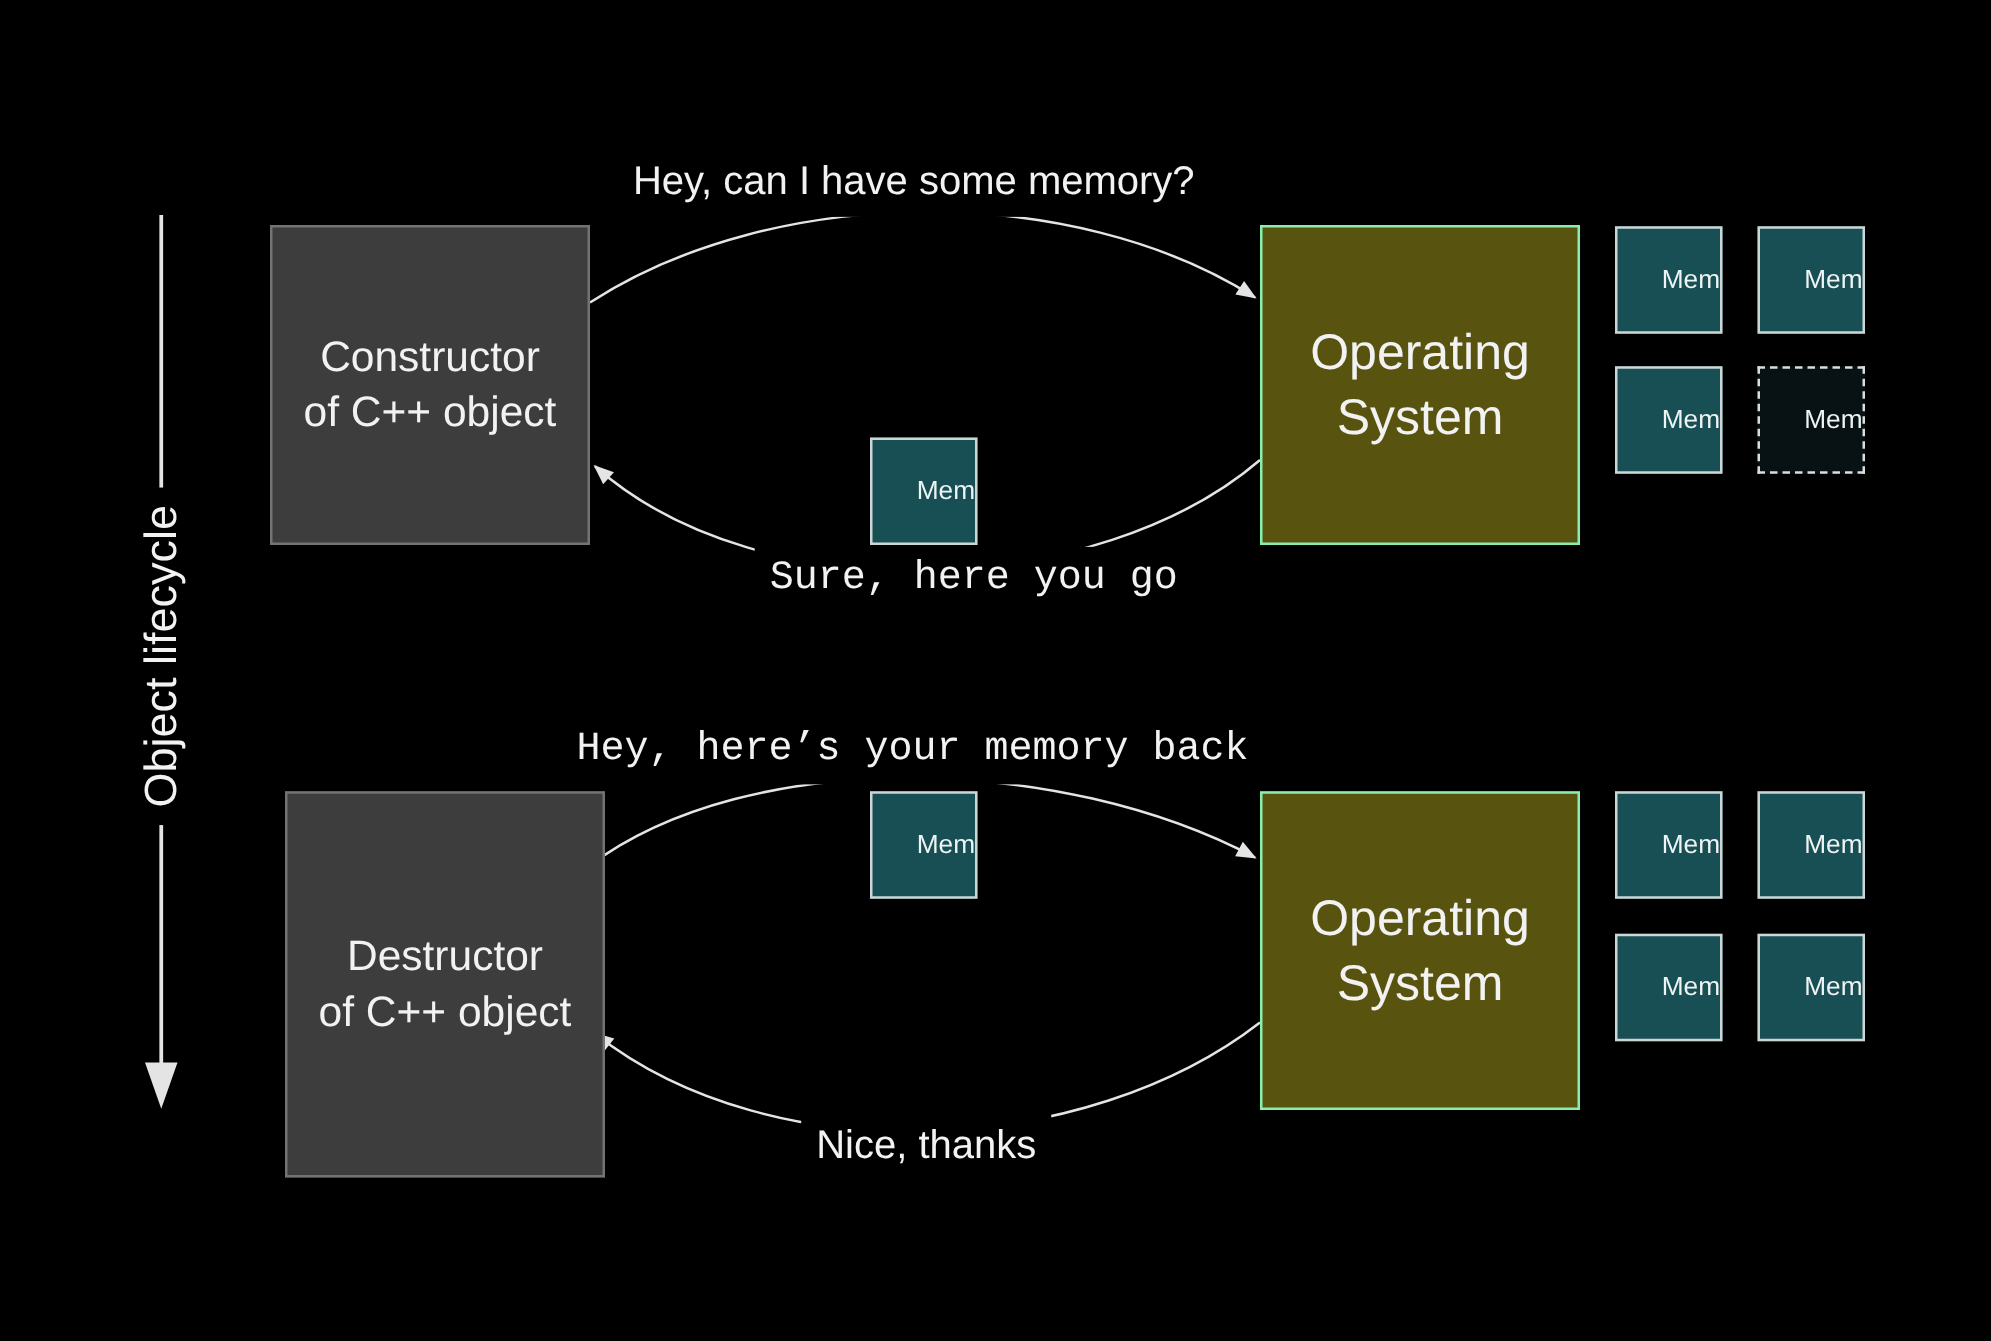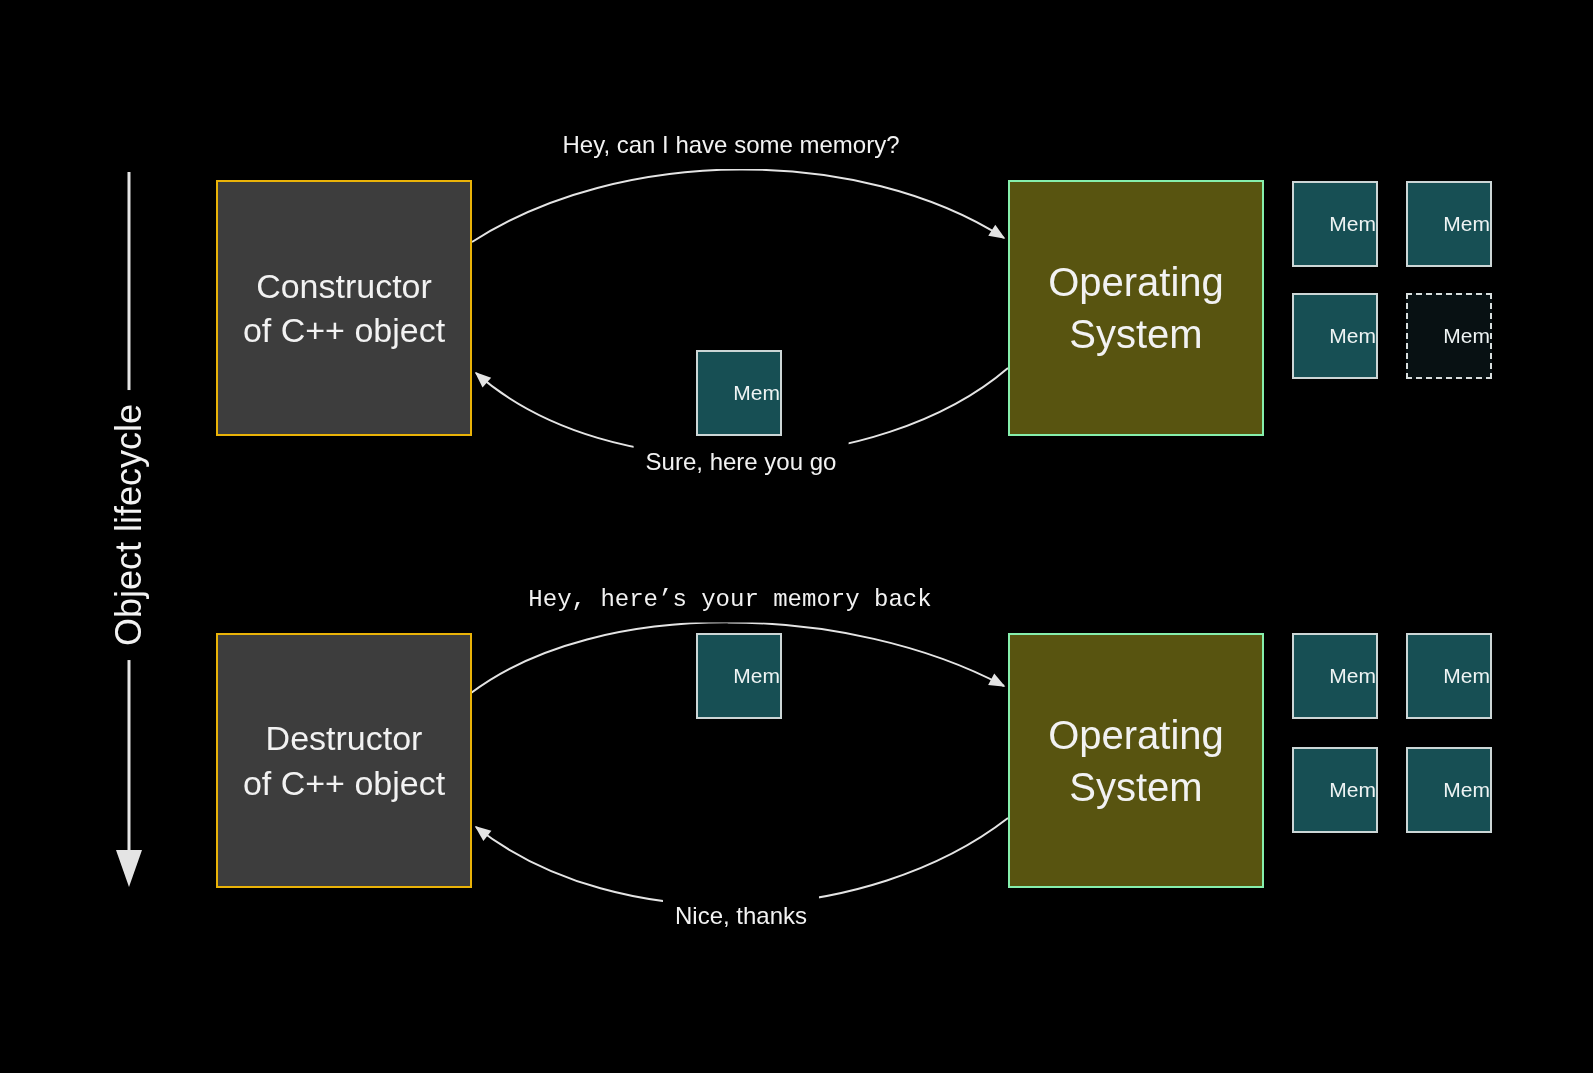--- a/index.html
+++ b/index.html
@@ -28,21 +28,21 @@
     position: absolute;
     display: flex;
     align-items: center;
     justify-content: center;
     text-align: center;
     color: #f2f2f2;
   }
   .box .box-text { width: 100%; }
   .box.gray {
     background: #3d3d3d;
-    border: 2px solid #eab308;
+    border: 2px solid #737373;
     font-size: 34px;
     line-height: 1.3;
   }
   .box.olive {
     background: #585410;
     border: 2px solid #86efac;
     font-size: 40px;
     line-height: 1.3;
   }
 
@@ -61,21 +61,21 @@
   .mem.freed {
     background: #081113;
     border: 2px dashed #d8dede;
   }
 
   .msg {
     position: absolute;
     transform: translate(-50%, -50%);
     background: #000000;
     color: #f2f2f2;
-    font-size: 24px;
+    font-size: 32px;
     white-space: nowrap;
     padding: 6px 12px 10px 12px;
   }
 
   .lifecycle-label {
     position: absolute;
     transform: translate(-50%, -50%) rotate(-90deg);
     background: #000000;
     color: #f2f2f2;
     font-size: 36px;
@@ -116,21 +116,21 @@
     </div>
   </div>
 
   <div class="box olive" style="left:1008px; top:180px; width:256px; height:256px;">
     <div class="box-text">
       <span>Operating</span><br>
       <span>System</span>
     </div>
   </div>
 
-  <div class="box gray" style="left:216px; top:633px; width:256px; height:255px;">
+  <div class="box gray" style="left:228px; top:633px; width:256px; height:309px;">
     <div class="box-text">
       <span>Destructor</span><br>
       <span>of C++ object</span>
     </div>
   </div>
 
   <div class="box olive" style="left:1008px; top:633px; width:256px; height:255px;">
     <div class="box-text">
       <span>Operating</span><br>
       <span>System</span>
@@ -164,17 +164,17 @@
     <span>Mem</span>
   </div>
   <div class="mem" style="left:1292px; top:747px;">
     <span>Mem</span>
   </div>
   <div class="mem" style="left:1406px; top:747px;">
     <span>Mem</span>
   </div>
 
   <div class="msg" style="left:731px; top:147px;">Hey, can I have some memory?</div>
-  <div class="msg" style="left:741px; top:464px;">Sure, here you go</div>
+  <div class="msg" style="left:779px; top:464px;font-family:Liberation Mono, monospace;">Sure, here you go</div>
   <div class="msg" style="left:730px; top:601px;font-family:Liberation Mono, monospace;">Hey, here’s your memory back</div>
   <div class="msg" style="left:741px; top:918px;">Nice, thanks</div>
 
 </div>
 
 </body></html>

